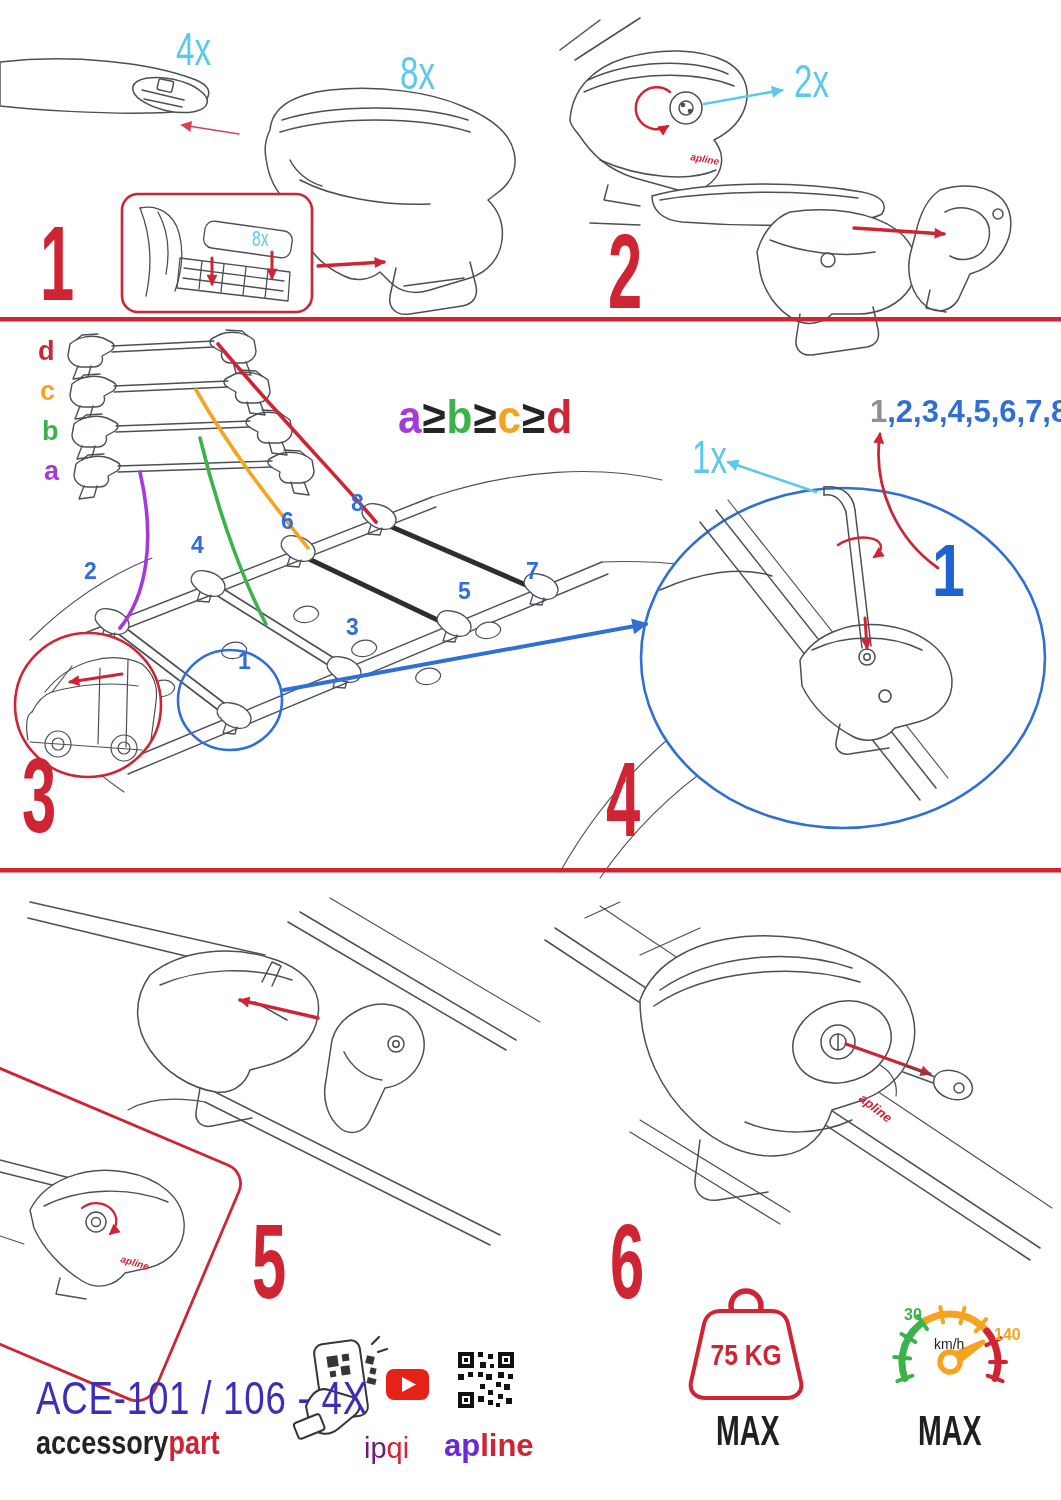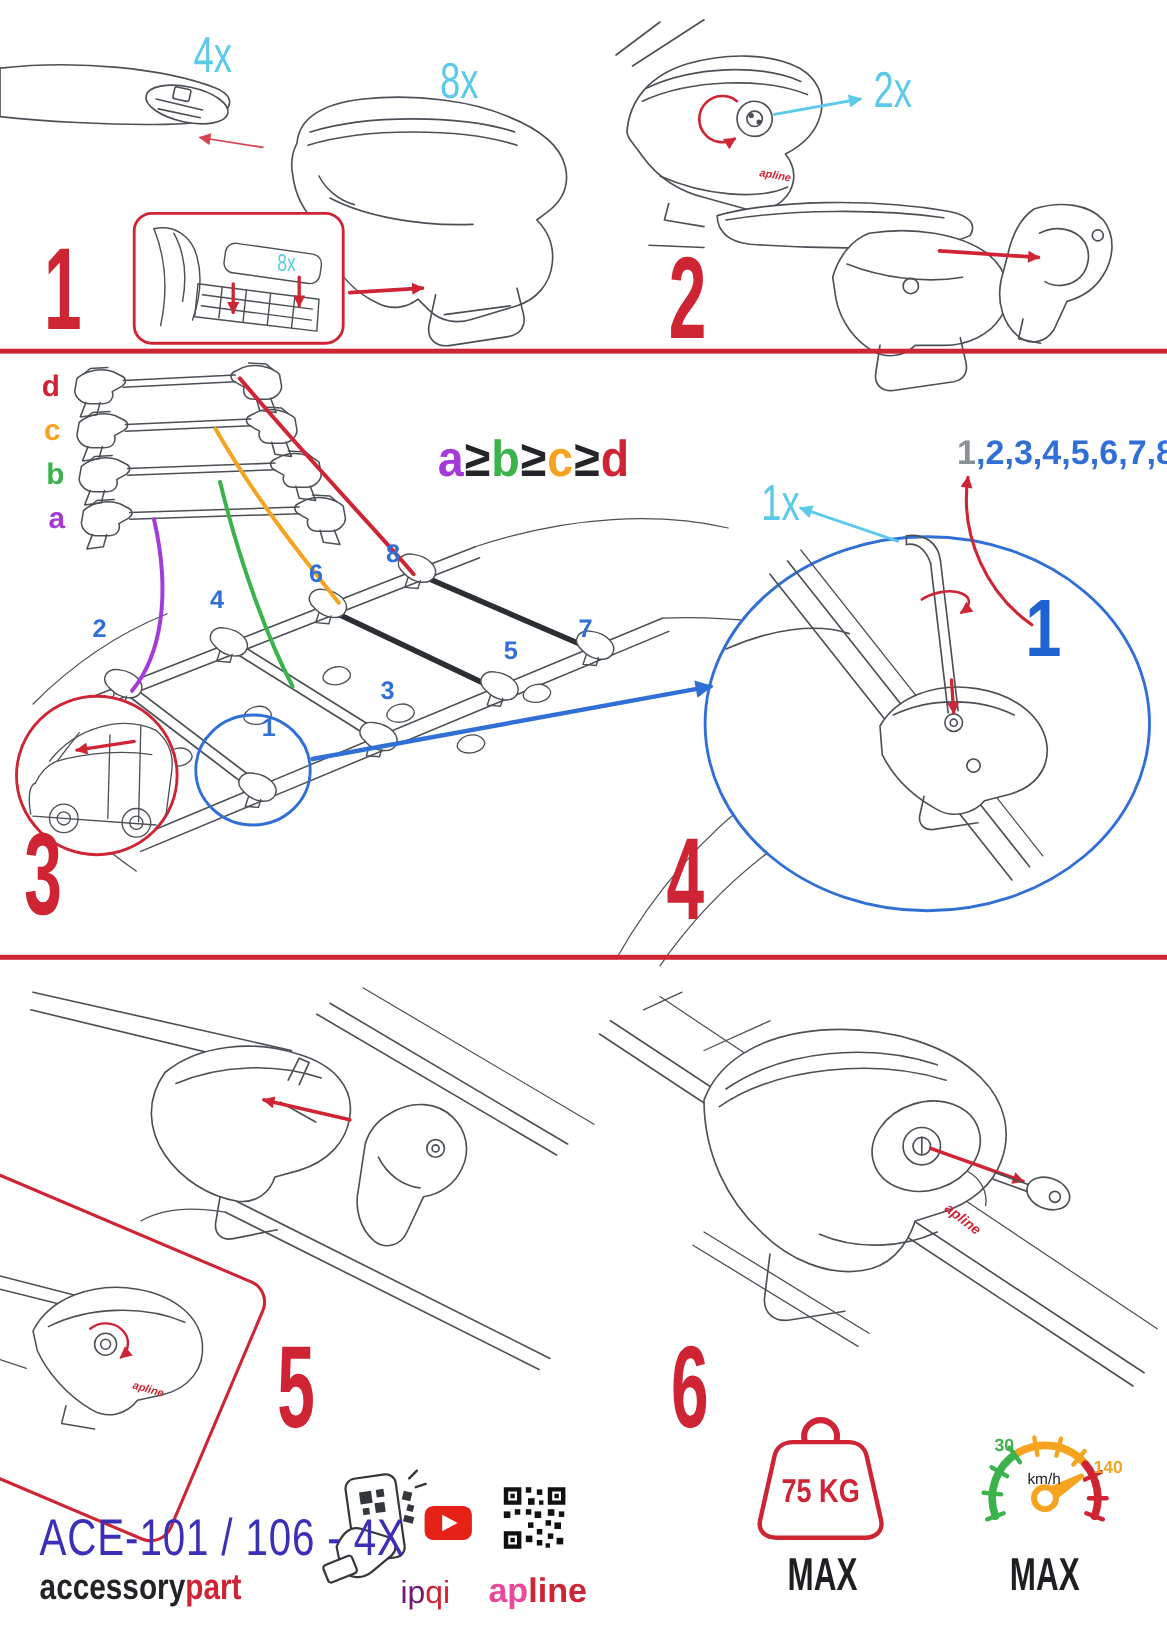--- a/index.html
+++ b/index.html
@@ -384,21 +384,21 @@
 <div class="ov callout1" style="left:932px;top:534px">1</div>
 <div class="ov stepnum" style="left:606px;top:756px">4</div>
 
 <div class="ov stepnum" style="left:252px;top:1218px">5</div>
 <div class="ov stepnum" style="left:610px;top:1218px">6</div>
 
 <div class="ov model" style="left:36px;top:1374px">ACE-101 / 106 - 4X</div>
 <div class="ov brandrow" style="left:36px;top:1426px"><span class="blk">accessory</span><span class="red">part</span></div>
 <div class="ov logotext" style="left:250px;top:1512px;letter-spacing:1px"><span style="color:#4a4f55">MD</span><span style="color:var(--red)">Λ</span><span style="color:#4a4f55">K</span></div>
 <div class="ov logotext" style="left:364px;top:1434px;font-weight:400"><span style="color:#701a75">ip</span><span style="color:var(--red)">qi</span></div>
-<div class="ov logotext" style="left:444px;top:1430px;font-size:31px"><span style="color:#ec4899">ap</span><span style="color:var(--red)">line</span></div>
+<div class="ov logotext" style="left:444px;top:1430px;font-size:31px"><span style="color:#6d28d9">ap</span><span style="color:var(--red)">line</span></div>
 
 <div class="ov maxlbl" style="left:716px;top:1410px">MAX</div>
 <div class="ov lim60" style="left:904px;top:1306px">30</div>
 <div class="ov lim120" style="left:994px;top:1326px">140</div>
 <div class="ov kmh" style="left:934px;top:1336px">km/h</div>
 <div class="ov maxlbl" style="left:918px;top:1410px">MAX</div>
 
 </div>
 
 </body></html>

